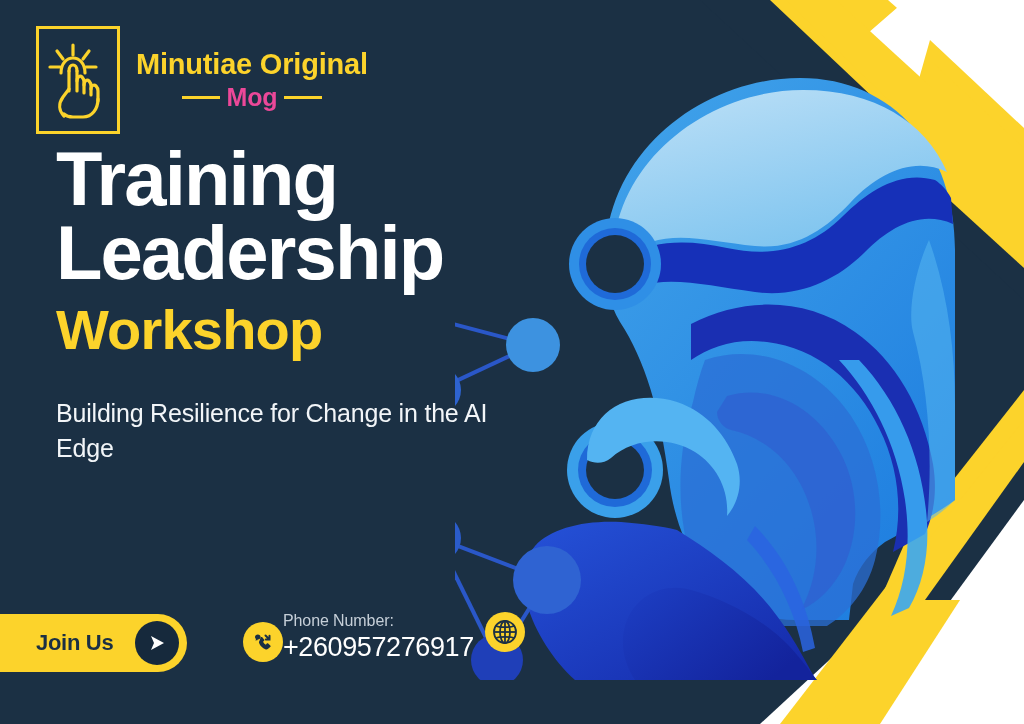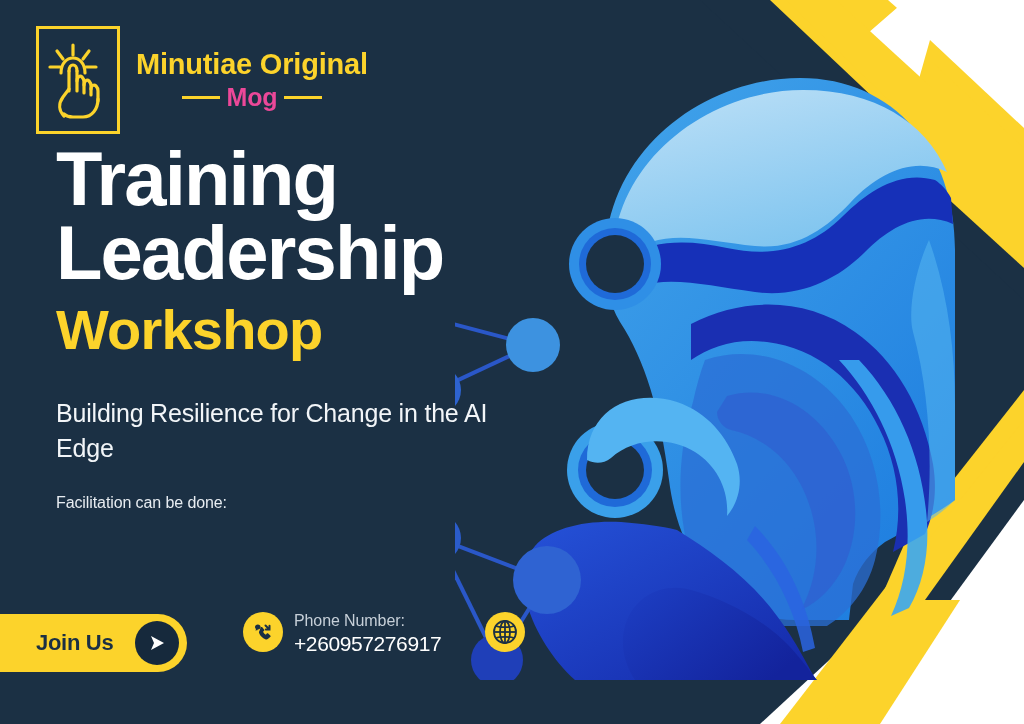--- a/index.html
+++ b/index.html
@@ -158,40 +158,40 @@
     background: #16293c;
     display: flex;
     align-items: center;
     justify-content: center;
   }
 
   
   .contact {
     position: absolute;
     display: flex;
-    align-items: flex-start;
-    gap: 11px;
+    align-items: flex-end;
+    gap: 0;
   }
   .contact-phone { left: 243px; top: 612px; }
   .contact-email { left: 485px; top: 612px; }
   .contact-icon {
     width: 40px;
     height: 40px;
     flex: 0 0 40px;
   }
   .contact-text { display: flex; flex-direction: column; line-height: 1.12; }
   .contact-label {
     color: #c6cfd8;
     font-size: 16px;
     font-weight: 400;
     letter-spacing: -0.1px;
   }
   .contact-value {
     color: #ffffff;
-    font-size: 21px;
+    font-size: 27px;
     font-weight: 400;
     letter-spacing: -0.4px;
     margin-top: 2px;
   }
 
   
   .illustration {
     position: absolute;
     left: 455px;
     top: 60px;
@@ -381,21 +381,20 @@
   </div>
 
   <div class="headline">
     <div class="title-line">Training</div>
     <div class="title-line">Leadership</div>
     <div class="title-accent">Workshop</div>
   </div>
 
   <div class="subtitle">Building Resilience for Change in the AI Edge</div>
 
-  <div class="facilitation-label">Facilitation can be done:</div>
 
   <div class="join-btn">
     <span class="join-label">Join Us</span>
     <span class="join-circle">
       <svg width="20" height="20" viewBox="0 0 20 20">
         <path d="M4 3 L17 10 L4 17 L7 10 Z" fill="#ffffff"></path>
       </svg>
     </span>
   </div>
 

